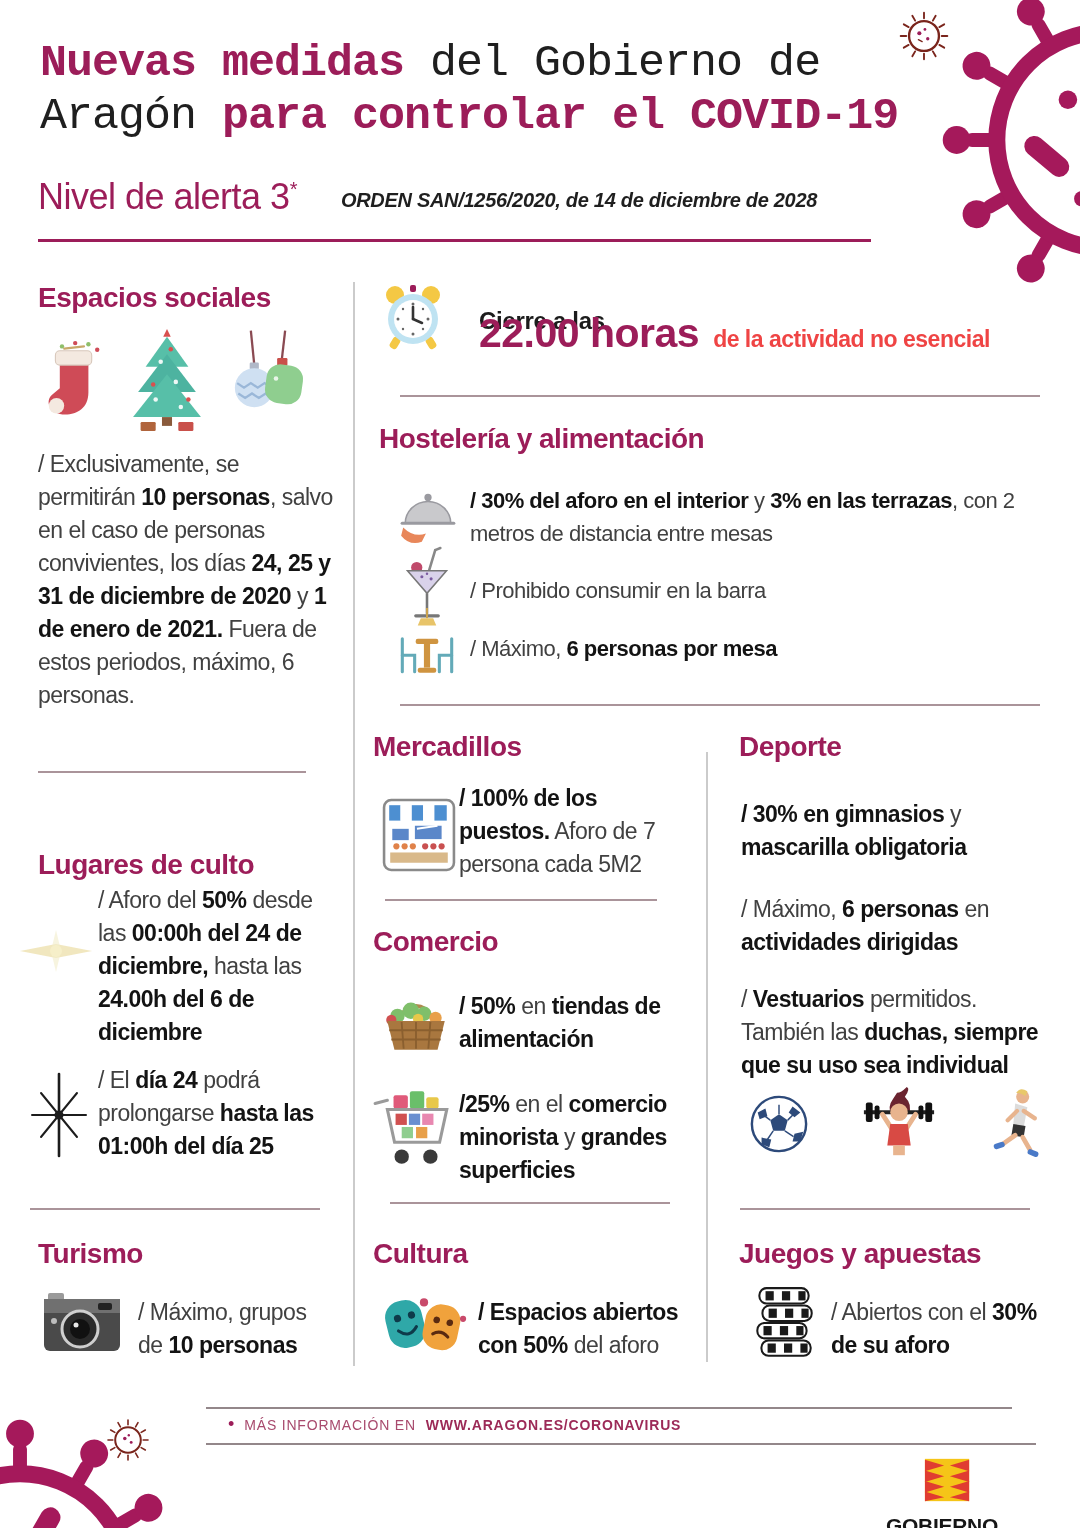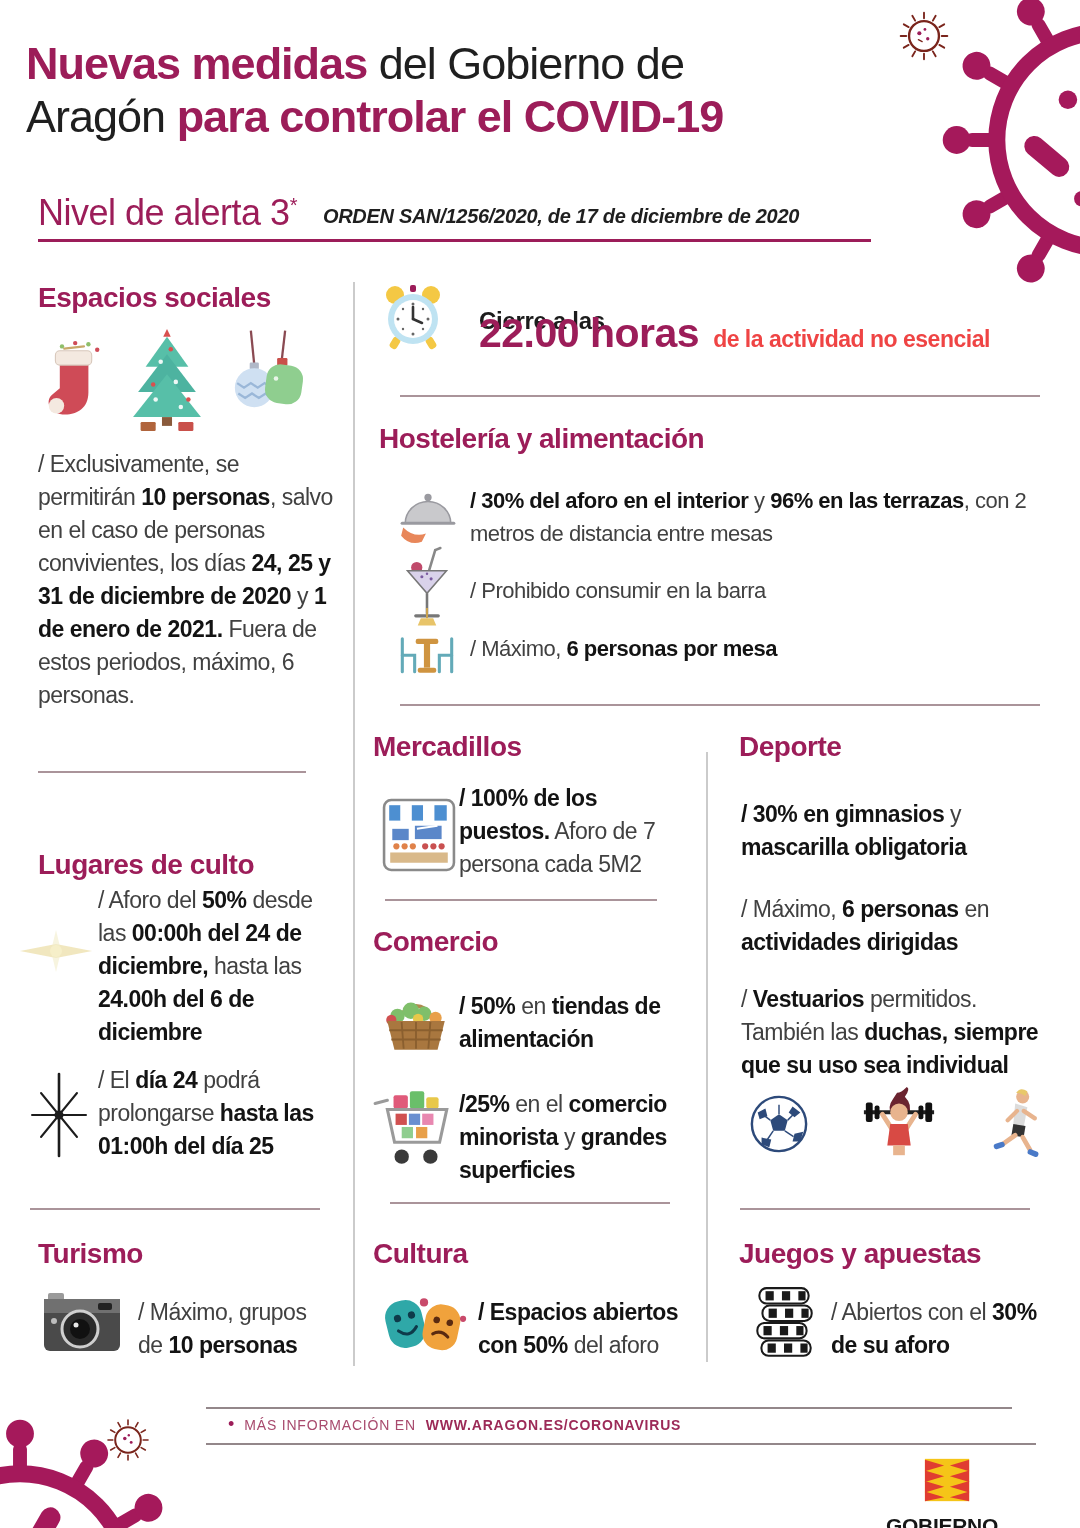--- a/index.html
+++ b/index.html
@@ -115,27 +115,27 @@
           <line x1="136" y1="146" x2="131" y2="146"></line>
           <line x1="168" y1="146" x2="173" y2="146"></line>
           <line x1="141" y1="135" x2="137" y2="131"></line>
           <line x1="163" y1="157" x2="167" y2="161"></line>
           <line x1="141" y1="157" x2="137" y2="161"></line>
           <line x1="163" y1="135" x2="167" y2="131"></line>
       </g>
     </svg>
   </div>
 
-  <div class="abs title-line" style="left:26px;top:38px;width:860px;">
+  <div class="abs title-line" style="left:40px;top:38px;width:860px;font-family:Liberation Mono, monospace;">
     <div><span class="acc">Nuevas medidas</span><span> del Gobierno de</span></div>
     <div><span>Aragón </span><span class="acc">para controlar el COVID-19</span></div>
   </div>
-  <div class="abs" style="left:38px;top:176px;display:flex;align-items:flex-end;gap:26px;margin-top:16px;">
+  <div class="abs" style="left:38px;top:176px;display:flex;align-items:flex-end;gap:44px;">
     <div class="alert-lvl"><span>Nivel de alerta 3</span><sup style="font-size:20px;">*</sup></div>
-    <div class="order-txt" style="padding-bottom:6px;">ORDEN SAN/1256/2020, de 17 de diciembre de 2020</div>
+    <div class="order-txt" style="padding-bottom:6px;">ORDEN SAN/1256/2020, de 14 de diciembre de 2028</div>
   </div>
   <div class="abs" style="left:38px;top:239px;width:833px;height:3px;background:var(--accent);"></div>
 
   <div class="abs vrule" style="left:353px;top:282px;height:1084px;"></div>
   <div class="abs vrule" style="left:706px;top:752px;height:610px;"></div>
 
   <div class="abs sec-title" style="left:38px;top:282px;">Espacios sociales</div>
   <div class="abs icon-row" style="left:40px;top:330px;width:268px;height:108px;">
     <span>
       <svg width="66" height="96" viewBox="0 0 60 84">
@@ -266,21 +266,21 @@
 
   <div class="abs sec-title" style="left:379px;top:423px;">Hostelería y alimentación</div>
   <span class="abs" style="left:397px;top:486px;">
     <svg width="62" height="58" viewBox="0 0 60 56">
       <circle cx="30" cy="11" r="3.5" fill="#9a9aa0"></circle>
       <path d="M8 36 A22 21 0 0 1 52 36 Z" fill="#c9c9cc" stroke="#9a9aa0" stroke-width="1.5"></path>
       <line x1="5" y1="36" x2="55" y2="36" stroke="#9a9aa0" stroke-width="3" stroke-linecap="round"></line>
       <path d="M6 40 Q16 50 28 46 L24 54 Q12 58 4 48 Z" fill="#E8875A"></path>
     </svg>
   </span>
-  <div class="abs rich t22" style="left:470px;top:484px;width:592px;"><span class="b">/ 30% del aforo en el interior</span><span> y </span><span class="b">96% en las terrazas</span><span>, con 2 metros de distancia entre mesas</span></div>
+  <div class="abs rich t22" style="left:470px;top:484px;width:592px;"><span class="b">/ 30% del aforo en el interior</span><span> y </span><span class="b">3% en las terrazas</span><span>, con 2 metros de distancia entre mesas</span></div>
   <span class="abs" style="left:403px;top:546px;">
     <svg width="48" height="76" viewBox="0 0 46 74">
       <line x1="31" y1="4" x2="25" y2="24" stroke="#888888" stroke-width="2.5" stroke-linecap="round"></line>
       <line x1="31" y1="4" x2="36" y2="2" stroke="#888888" stroke-width="2.5" stroke-linecap="round"></line>
       <circle cx="13" cy="21" r="5.5" fill="#C04A6B"></circle>
       <polygon points="4,24 42,24 23,46" fill="#D9D2EA" stroke="#777777" stroke-width="1.5"></polygon>
       <g fill="#7a5ba0">
           <circle cx="18" cy="30" r="1.5"></circle>
           <circle cx="27" cy="32" r="1.5"></circle>
           <circle cx="23" cy="27" r="1.2"></circle>

